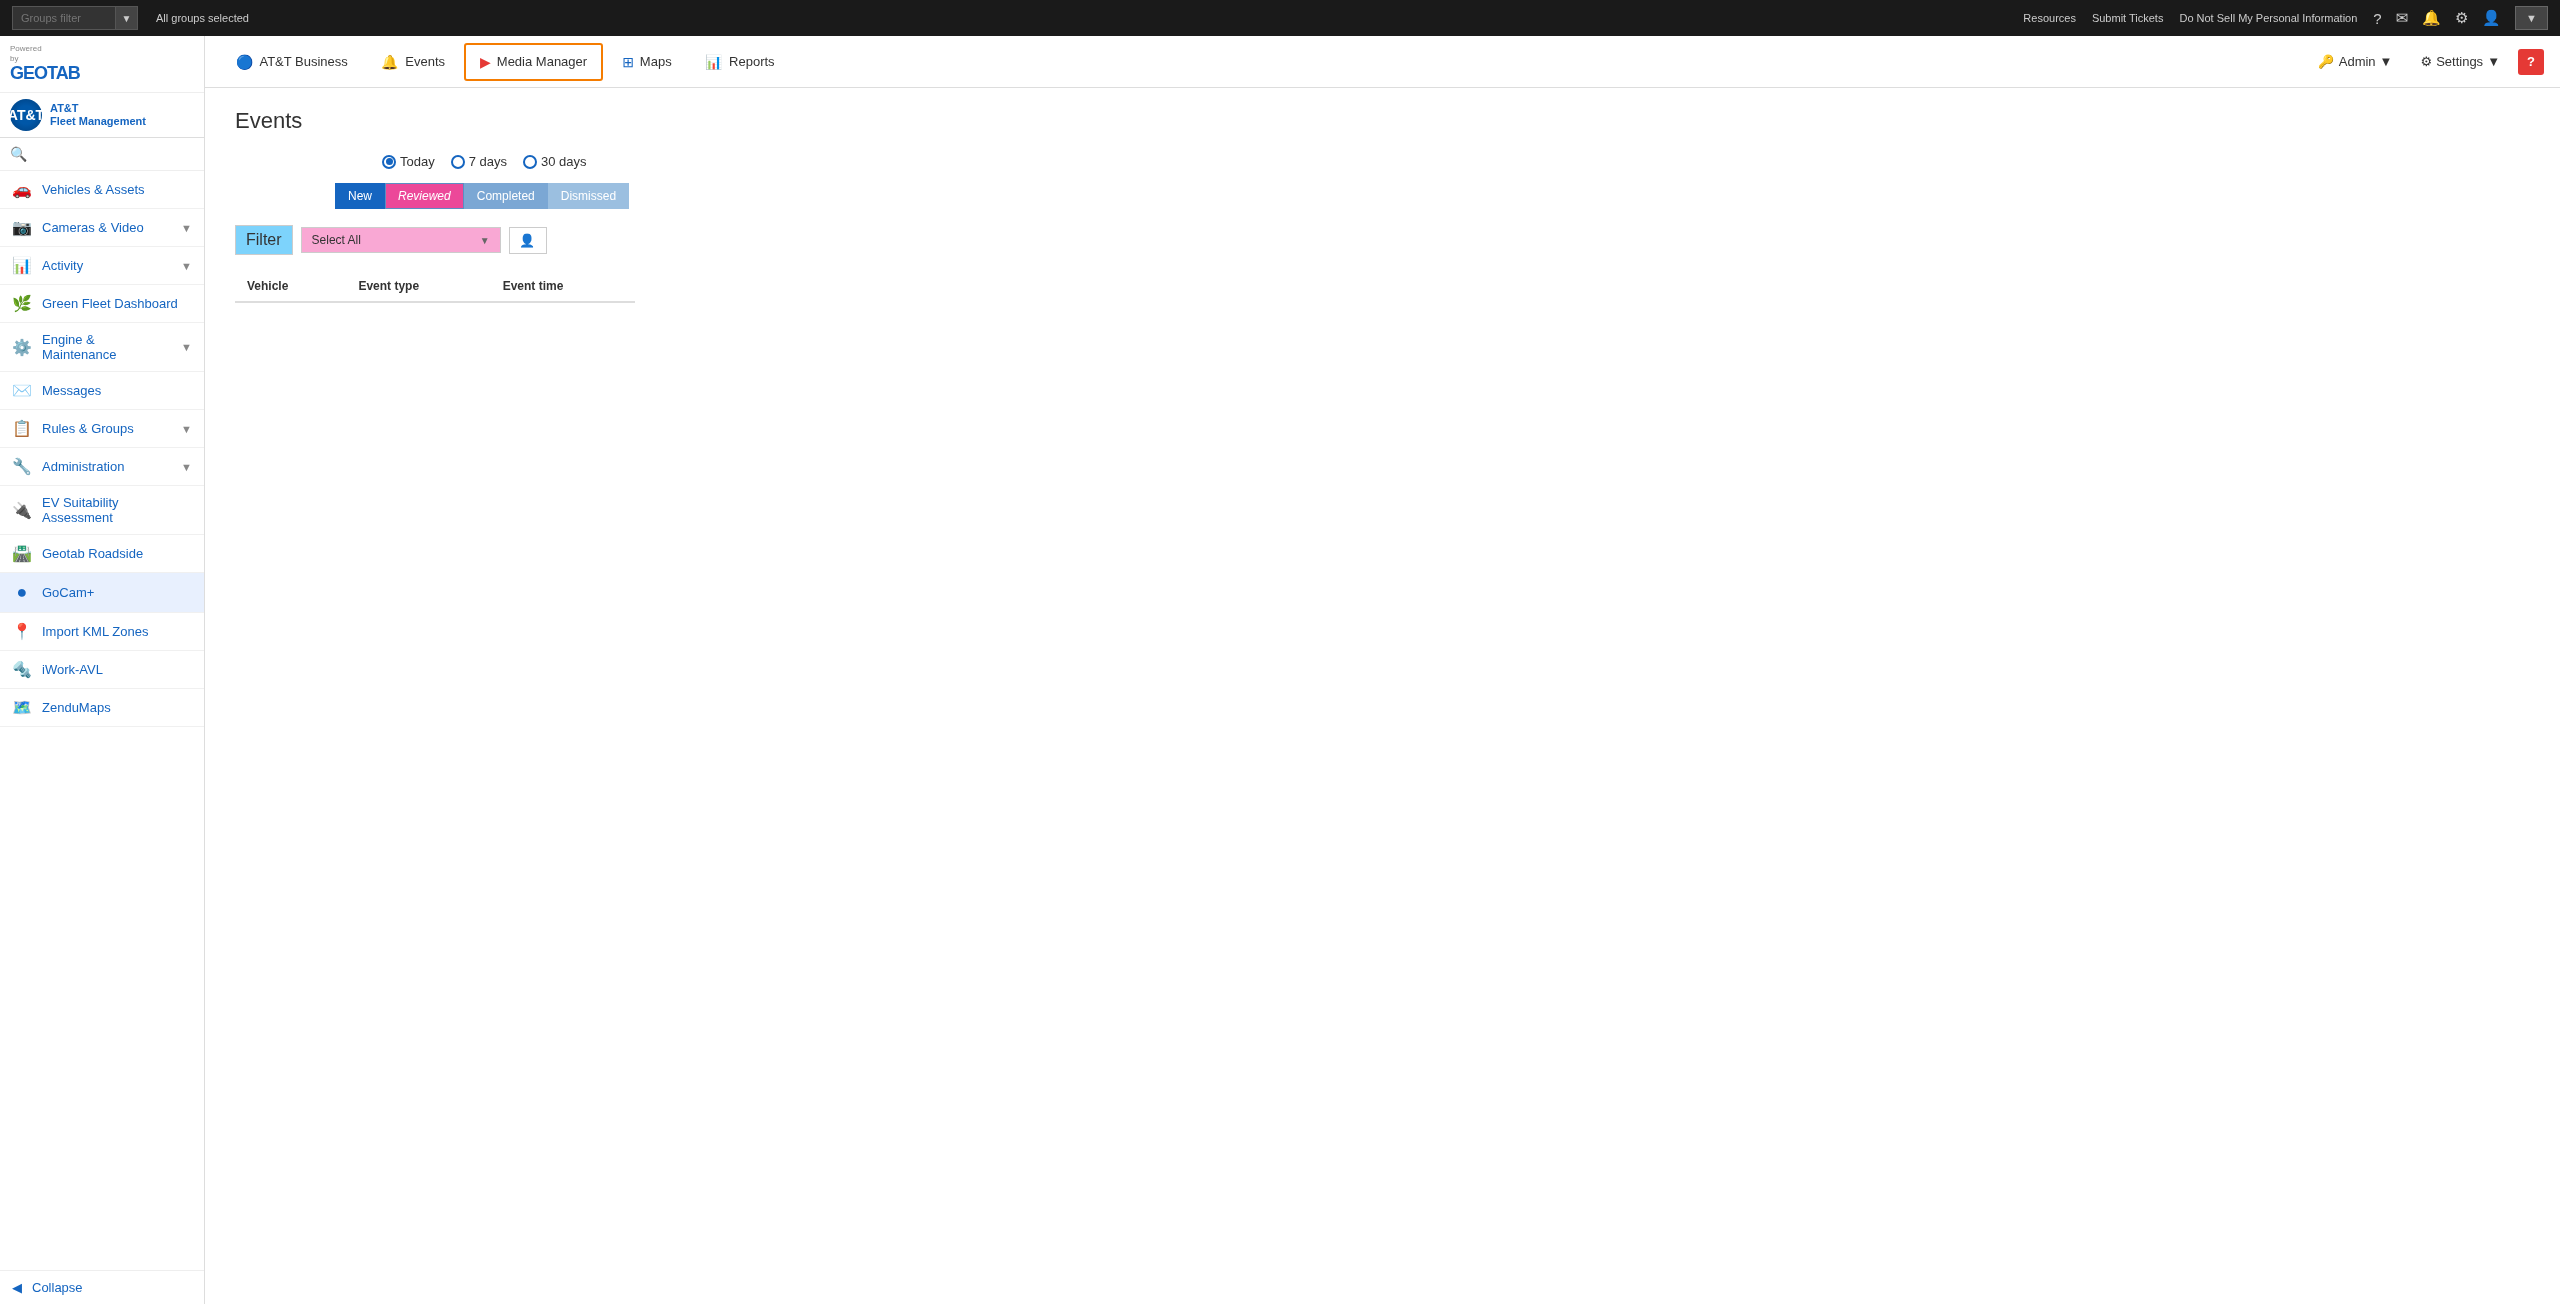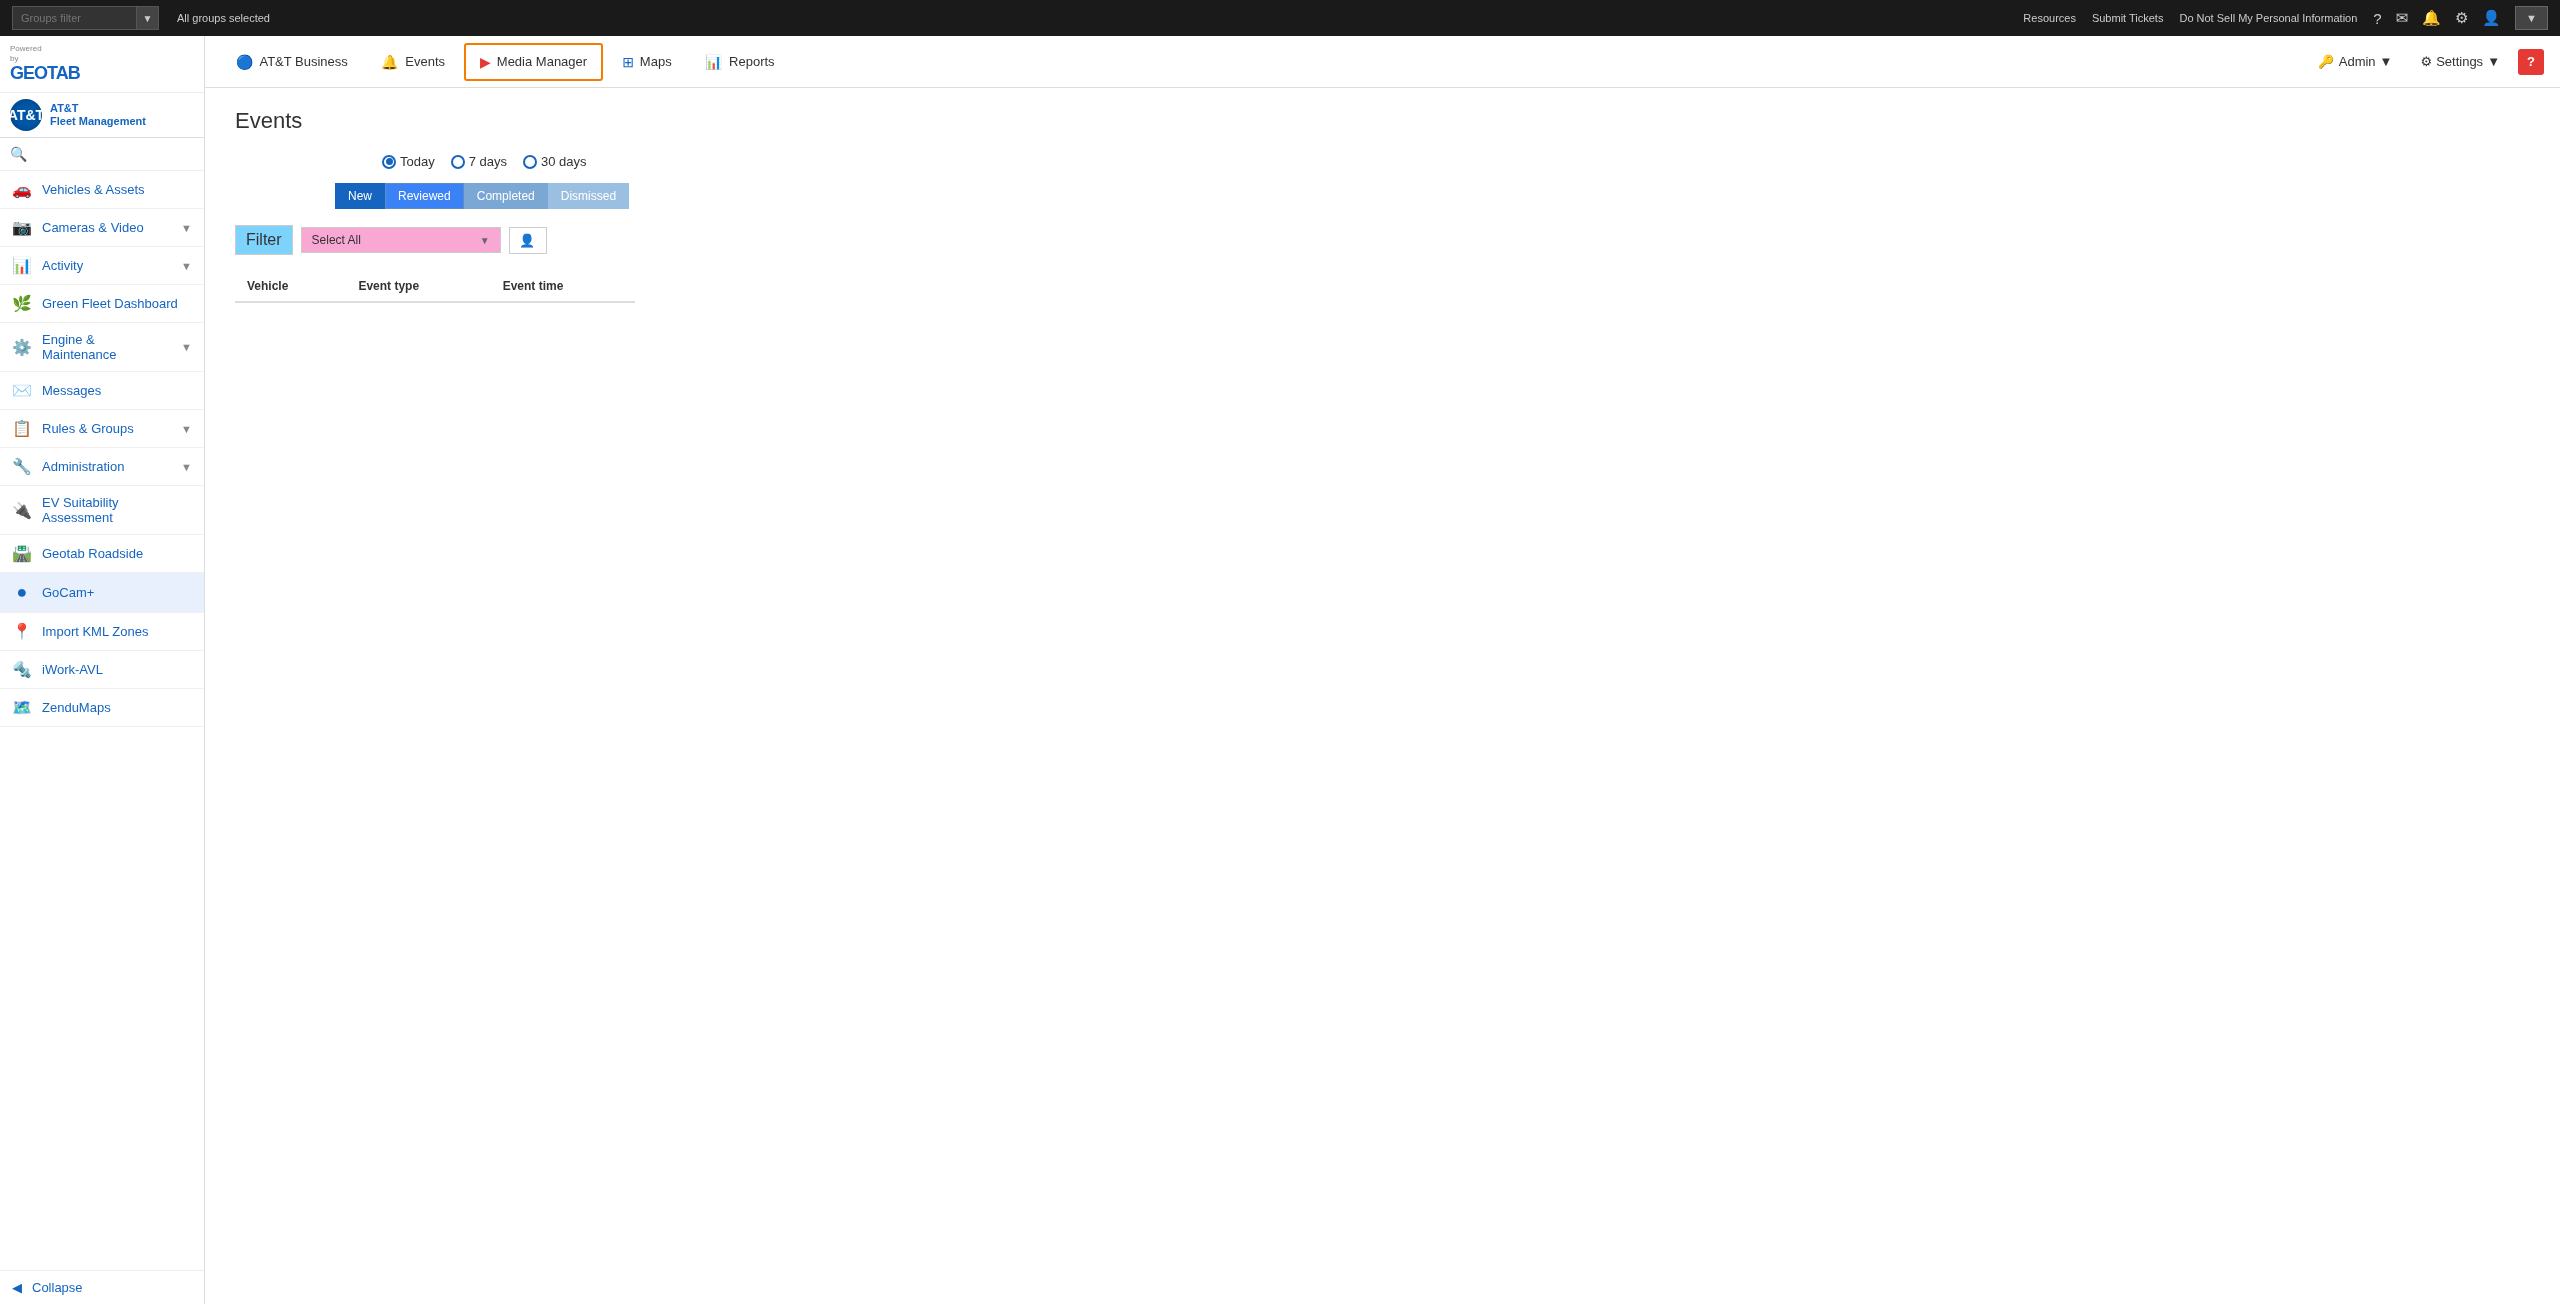--- a/index.html
+++ b/index.html
@@ -21,21 +21,21 @@
     .top-bar-right { display: flex; align-items: center; gap: 16px; font-size: 11px; }
     .top-bar-right a { color: #ccc; text-decoration: none; }
     .groups-filter-container { display: flex; align-items: center; gap: 0; }
     .groups-filter-input {
       background: #333;
       border: 1px solid #555;
       color: #ccc;
       padding: 2px 8px;
       font-size: 11px;
       height: 24px;
-      width: 125px;
+      width: 104px;
       outline: none;
     }
     .groups-filter-btn {
       background: #444;
       border: 1px solid #555;
       border-left: none;
       color: #ccc;
       height: 24px;
       width: 22px;
       cursor: pointer;
@@ -191,21 +191,21 @@
 
     
     .status-tabs { display: flex; gap: 0; margin-bottom: 16px; margin-left: 100px; }
     .status-tab {
       padding: 5px 12px;
       font-size: 12px;
       cursor: pointer;
       border: 1px solid #ddd;
     }
     .status-tab.new { background: #1565c0; color: white; border-color: #1565c0; }
-    .status-tab.reviewed { background: #3b82f6; color: white; border-color: #5c8dc4; }
+    .status-tab.reviewed { background: #ec4899; color: white; border-color: #5c8dc4; font-style: italic; }
     .status-tab.completed { background: #7ba7d4; color: white; border-color: #7ba7d4; }
     .status-tab.dismissed { background: #9bbfe0; color: white; border-color: #9bbfe0; }
 
     
     .filter-row { display: flex; align-items: center; gap: 8px; margin-bottom: 16px; }
     .filter-label {
       padding: 5px 10px;
       background: #7dd3fc;
       border: 1px solid #ccc;
       font-size: 16px;

